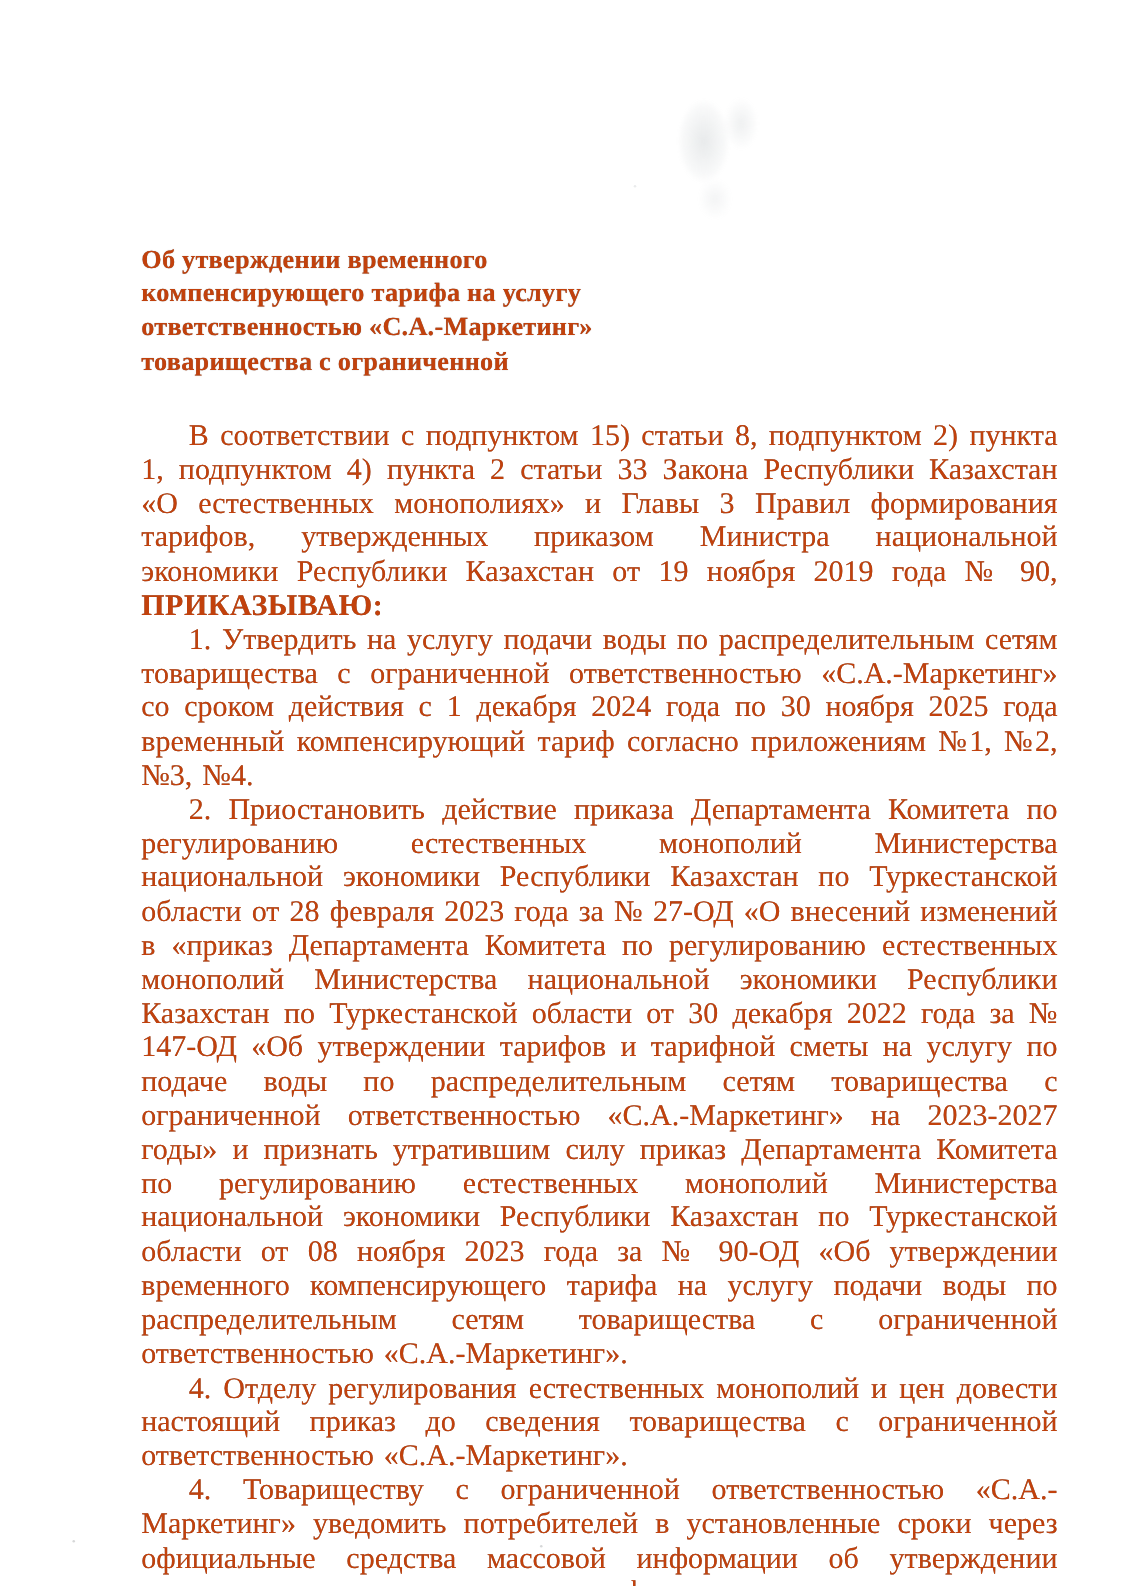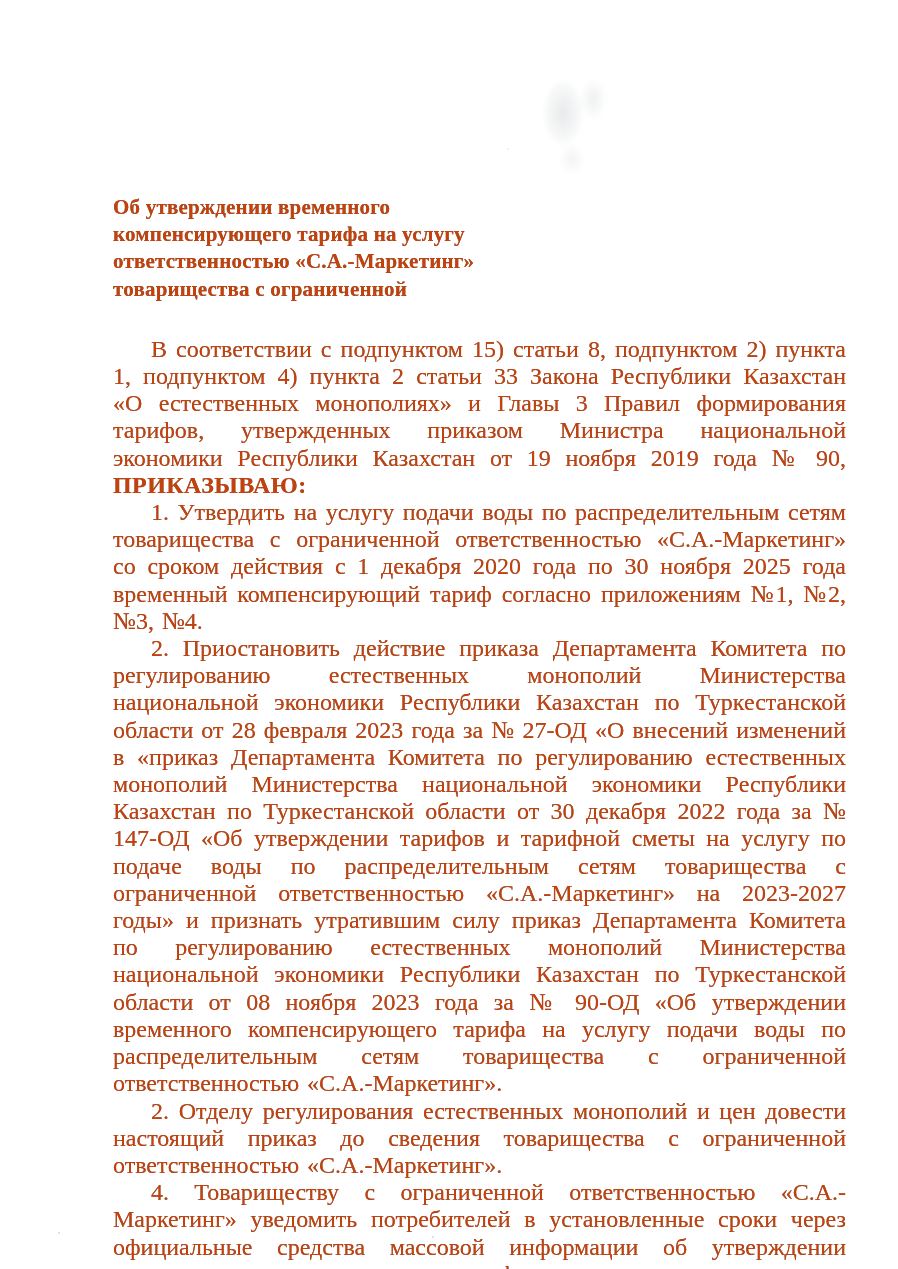--- a/index.html
+++ b/index.html
@@ -82,20 +82,20 @@
 
     <div class="doc-title">
       <div>Об утверждении временного</div>
       <div>компенсирующего тарифа на услугу</div>
       <div>ответственностью «С.А.-Маркетинг»</div>
       <div>товарищества с ограниченной</div>
     </div>
 
     <p class="para"><span>В соответствии с подпунктом 15) статьи 8, подпунктом 2) пункта 1, подпунктом 4) пункта 2 статьи 33 Закона Республики Казахстан «О естественных монополиях» и Главы 3 Правил формирования тарифов, утвержденных приказом Министра национальной экономики Республики Казахстан от 19 ноября 2019 года № 90, </span><span class="preamble-bold">ПРИКАЗЫВАЮ:</span></p>
 
-    <p class="para">1. Утвердить на услугу подачи воды по распределительным сетям товарищества с ограниченной ответственностью «С.А.-Маркетинг» со сроком действия с 1 декабря 2020 года по 30 ноября 2025 года временный компенсирующий тариф согласно приложениям №1, №2, №3, №4.</p>
+    <p class="para">1. Утвердить на услугу подачи воды по распределительным сетям товарищества с ограниченной ответственностью «С.А.-Маркетинг» со сроком действия с 1 декабря 2024 года по 30 ноября 2025 года временный компенсирующий тариф согласно приложениям №1, №2, №3, №4.</p>
     <p class="para">2. Приостановить действие приказа Департамента Комитета по регулированию естественных монополий Министерства национальной экономики Республики Казахстан по Туркестанской области от 28 февраля 2023 года за № 27-ОД «О внесений изменений в «приказ Департамента Комитета по регулированию естественных монополий Министерства национальной экономики Республики Казахстан по Туркестанской области от 30 декабря 2022 года за № 147-ОД «Об утверждении тарифов и тарифной сметы на услугу по подаче воды по распределительным сетям товарищества с ограниченной ответственностью «С.А.-Маркетинг» на 2023-2027 годы» и признать утратившим силу приказ Департамента Комитета по регулированию естественных монополий Министерства национальной экономики Республики Казахстан по Туркестанской области от 08 ноября 2023 года за № 90-ОД «Об утверждении временного компенсирующего тарифа на услугу подачи воды по распределительным сетям товарищества с ограниченной ответственностью «С.А.-Маркетинг».</p>
-    <p class="para">2. Отделу регулирования естественных монополий и цен довести настоящий приказ до сведения товарищества с ограниченной ответственностью «С.А.-Маркетинг».</p>
+    <p class="para">4. Отделу регулирования естественных монополий и цен довести настоящий приказ до сведения товарищества с ограниченной ответственностью «С.А.-Маркетинг».</p>
     <p class="para">4. Товариществу с ограниченной ответственностью «С.А.-Маркетинг» уведомить потребителей в установленные сроки через официальные средства массовой информации об утверждении временного компенсирующего тарифа на услугу подачи воды по распределительным сетям не позднее, чем за десять календарных дней до введения их в действие и представить в Департамент информацию о факте уведомления потребителей.</p>
 
   </div>
 
 </div>
 
 </body></html>

